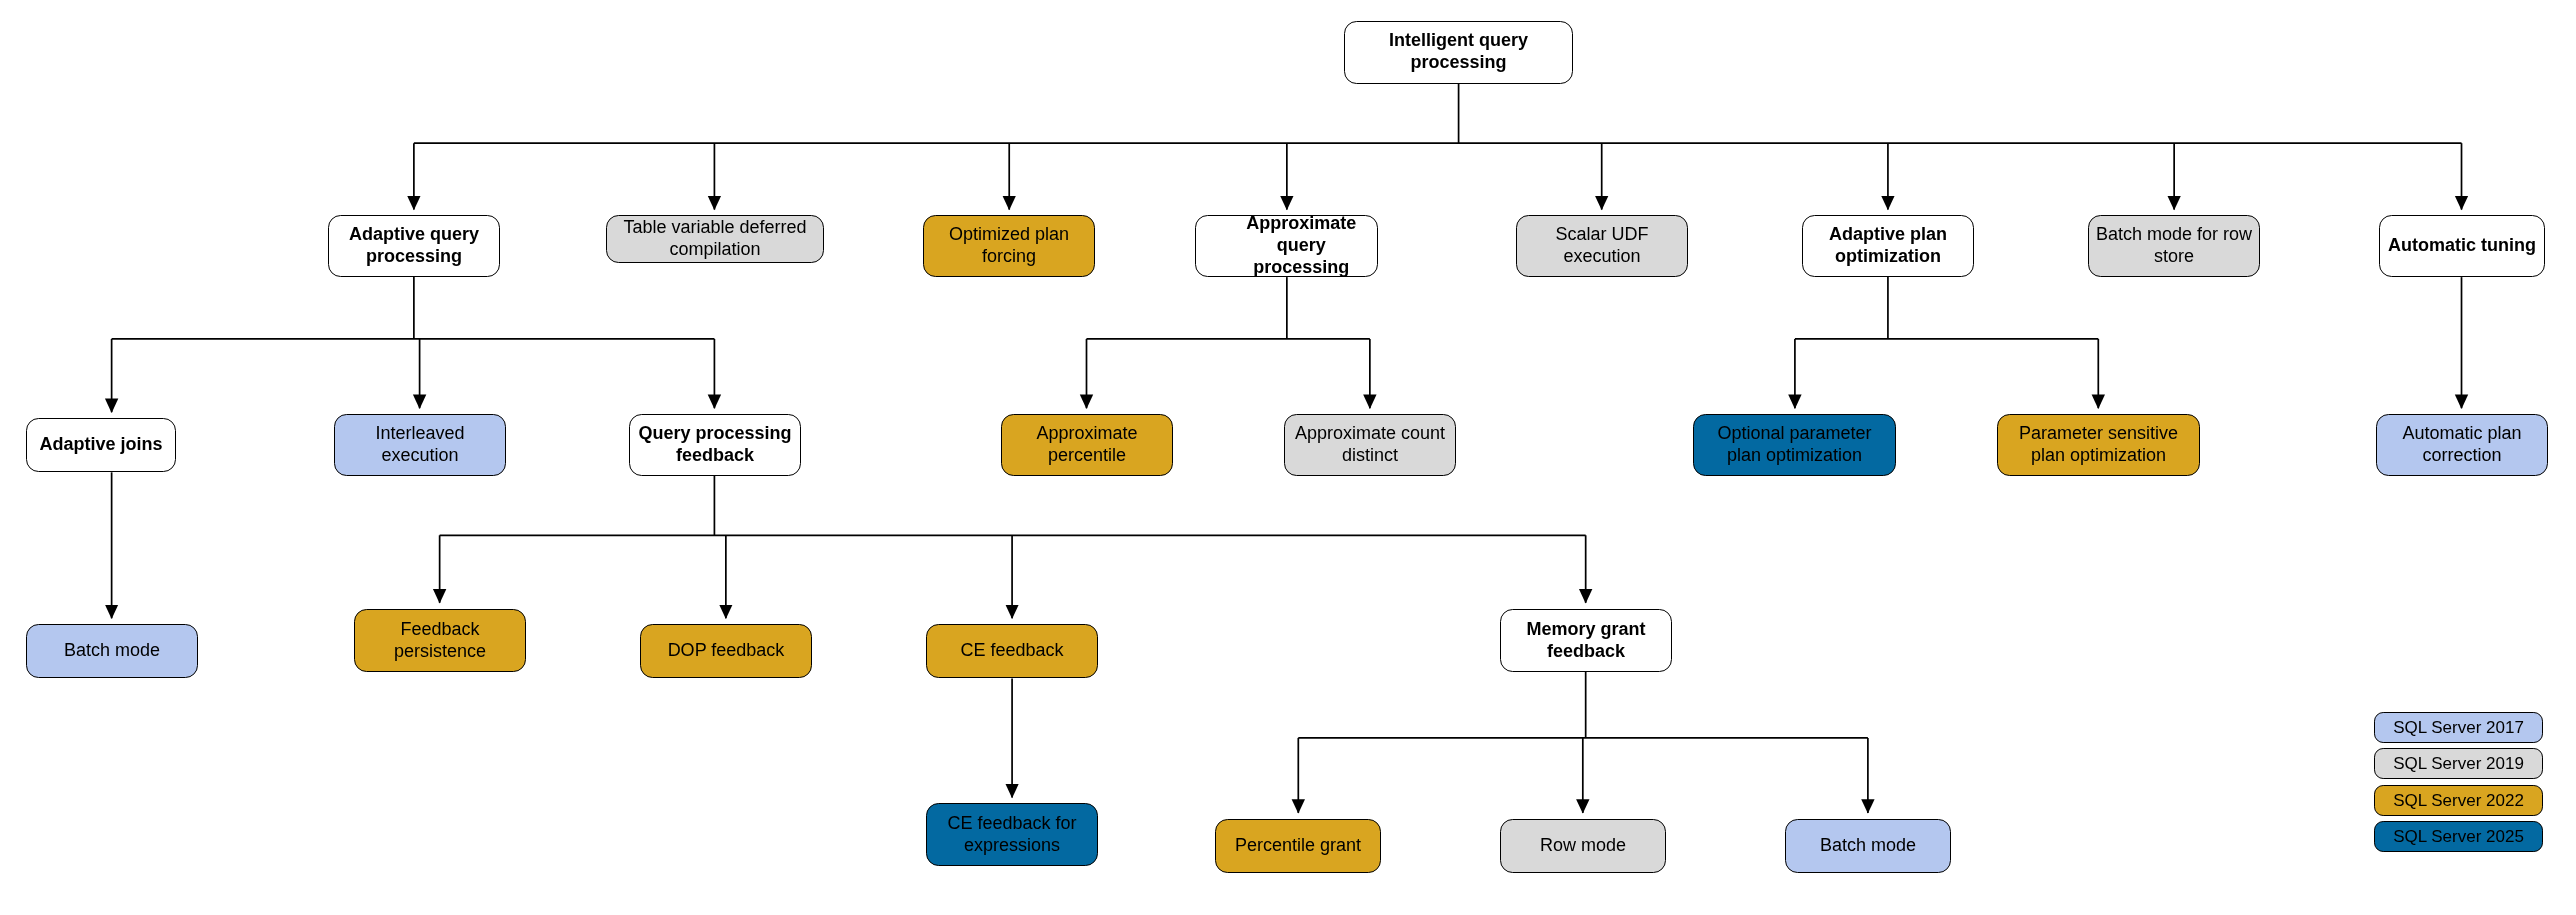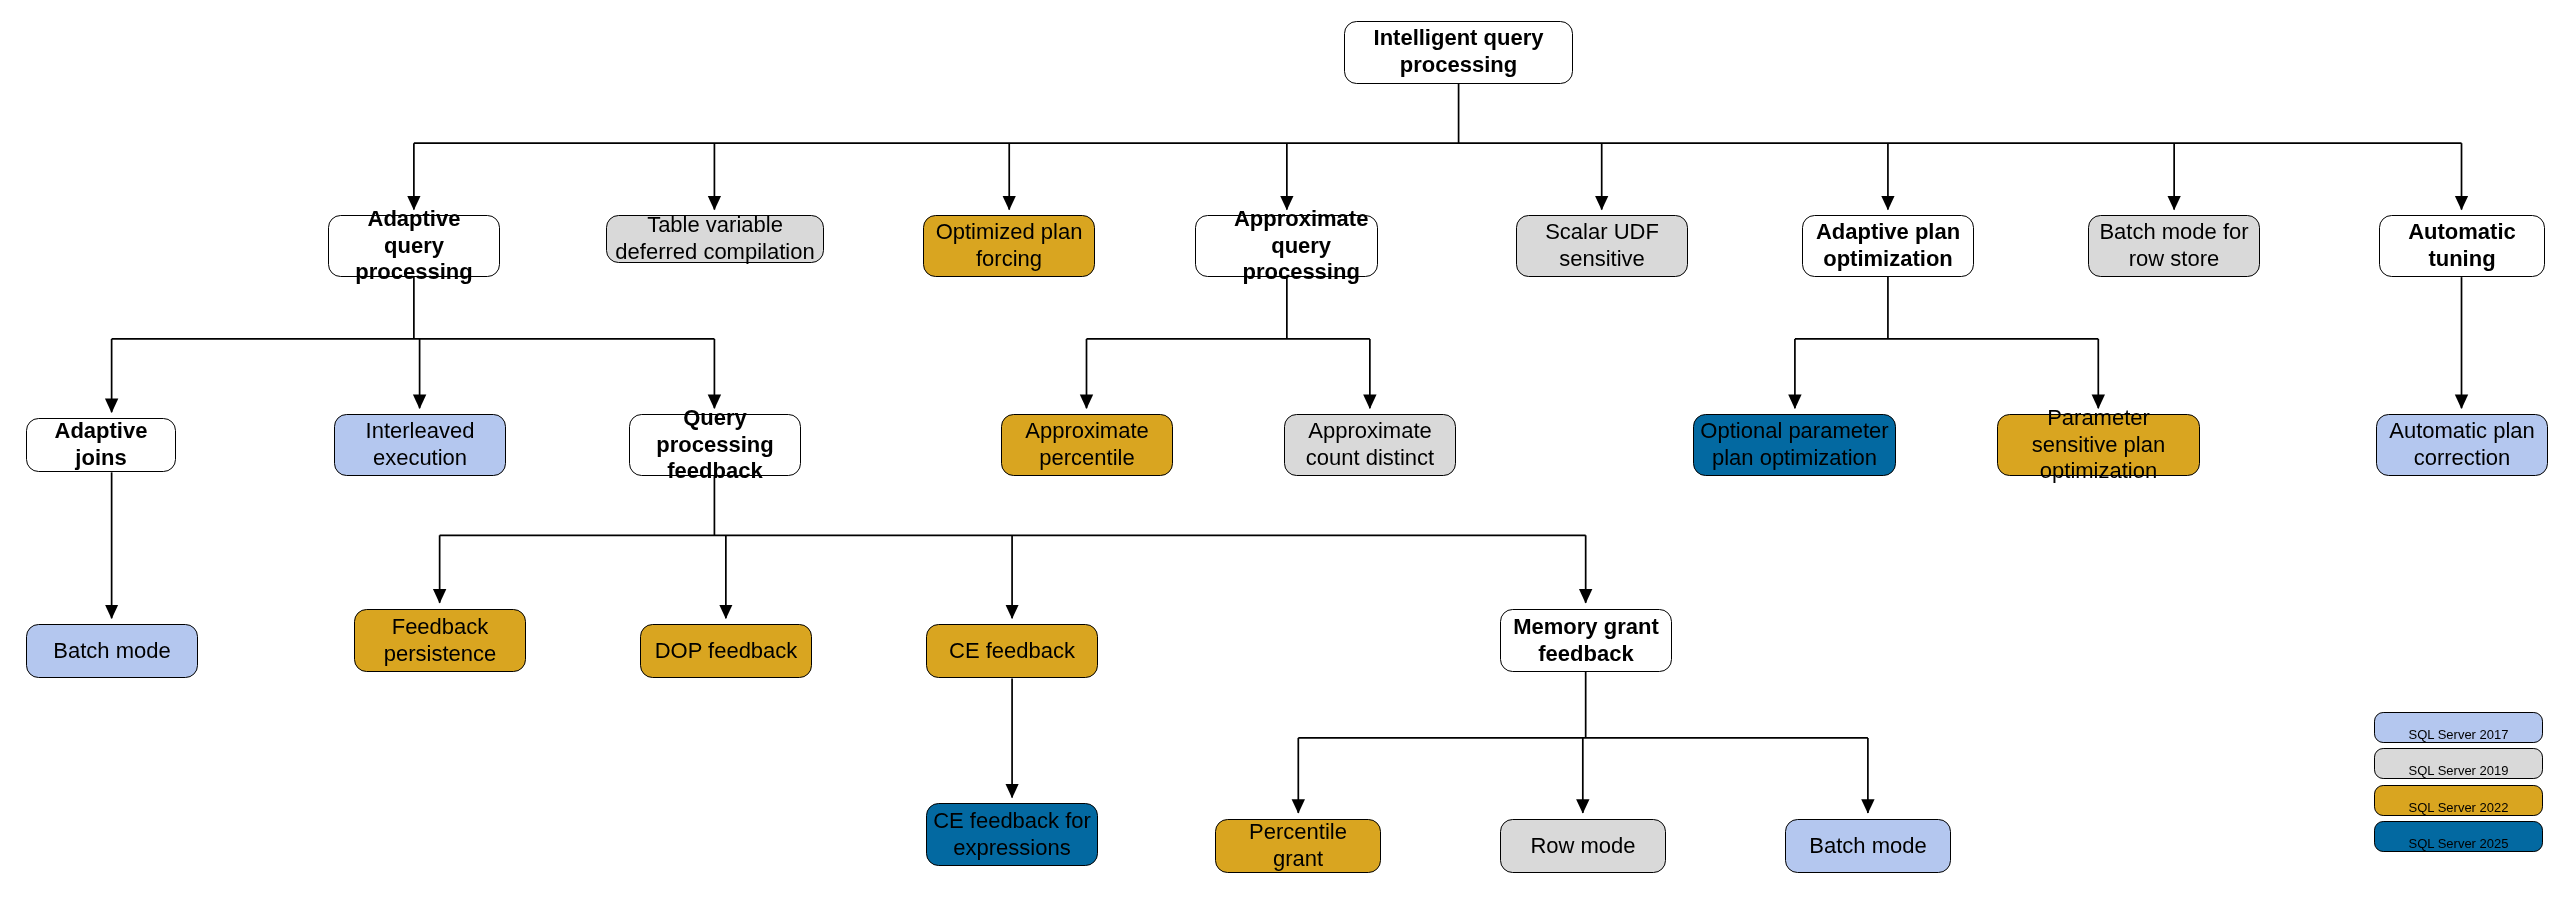--- a/index.html
+++ b/index.html
@@ -28,39 +28,39 @@
     border: 1.7px solid #000000;
     border-radius: 12.6px;
     display: flex;
     align-items: center;
     justify-content: center;
     text-align: center;
     color: #000000;
     line-height: 1.22;
     padding: 2.3px 5.7px;
     font-family: "Liberation Sans", sans-serif;
-    font-size: 22px;
+    font-size: 18px;
     z-index: 2;
   }
   .node.bold { font-weight: bold; }
   .fill-white { background: #ffffff; }
   .fill-gray  { background: #d9d9d9; }
   .fill-orange{ background: #d9a520; }
   .fill-blue  { background: #b4c7ef; }
   .fill-green { background: #0369a1; }
   .legend-item {
     position: absolute;
     box-sizing: border-box;
     border: 1.7px solid #000000;
     border-radius: 9.2px;
     display: flex;
-    align-items: flex-end;
+    align-items: center;
     justify-content: center;
     font-family: "Liberation Sans", sans-serif;
-    font-size: 13px;
+    font-size: 17px;
     color: #000000;
     z-index: 2;
   }
 </style>
 </head>
 <body>
 
 <div id="diagram-root">
   <svg id="edge-layer" viewBox="0 0 4500 1600" width="2576" height="916" xmlns="http://www.w3.org/2000/svg">
     <defs>
@@ -118,21 +118,21 @@
       <div class="node fill-gray" style="left: 606px; top: 215px; width: 218px; height: 48px;">
         <span>Table variable deferred compilation</span>
       </div>
       <div class="node fill-orange" style="left: 923px; top: 215px; width: 172px; height: 62px; justify-content: center;">
         <span>Optimized plan forcing</span>
       </div>
       <div class="node fill-white bold" style="left: 1195px; top: 215px; width: 183px; height: 62px; padding-left: 35px;">
         <span>Approximate query processing</span>
       </div>
       <div class="node fill-gray" style="left: 1516px; top: 215px; width: 172px; height: 62px;">
-        <span>Scalar UDF sensitive</span>
+        <span>Scalar UDF execution</span>
       </div>
       <div class="node fill-white bold" style="left: 1802px; top: 215px; width: 172px; height: 62px;">
         <span>Adaptive plan optimization</span>
       </div>
       <div class="node fill-gray" style="left: 2088px; top: 215px; width: 172px; height: 62px;">
         <span>Batch mode for row store</span>
       </div>
       <div class="node fill-white bold" style="left: 2379px; top: 215px; width: 166px; height: 62px;">
         <span>Automatic tuning</span>
       </div>

